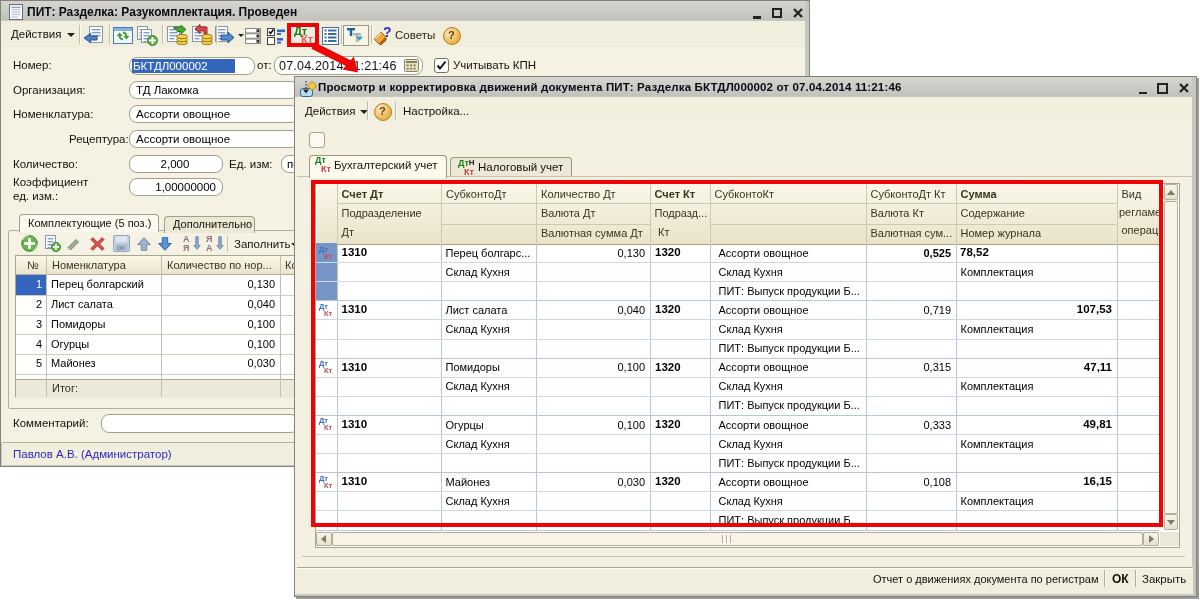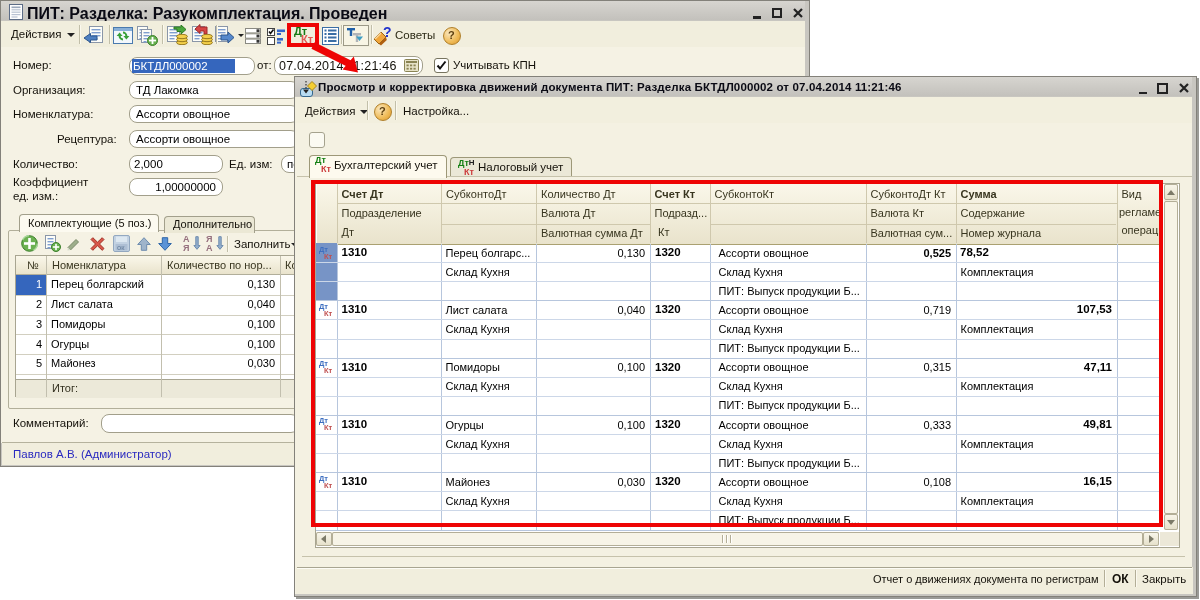--- a/index.html
+++ b/index.html
@@ -6,21 +6,21 @@
   font-family:"Liberation Sans",sans-serif;}
 .a{position:absolute;}
 .lbl{position:absolute;font-size:11.5px;color:#14110a;white-space:nowrap;}
 .fld{position:absolute;background:#fff;border:1px solid #a29f8b;border-radius:8px;
   font-size:11.5px;color:#000;white-space:nowrap;overflow:hidden;box-sizing:border-box;}
 .sep1{position:absolute;width:1px;background:#c2bfa9;box-shadow:1px 0 0 #fbf9ef;}
 .vl{position:absolute;width:1px;}
 .hl{position:absolute;height:1px;}
 .win{position:absolute;background:#c8c6c0;border:1px solid #83817a;}
 .tbar{position:absolute;background:linear-gradient(#d7d5d0,#c3c1bc);}
-.ttxt{position:absolute;font-size:16px;font-weight:bold;color:#0a0a14;white-space:nowrap;}
+.ttxt{position:absolute;font-size:12px;font-weight:bold;color:#0a0a14;white-space:nowrap;}
 .crm{position:absolute;background:#f5f2e4;}
 .tlb{position:absolute;background:#f1eedd;border-bottom:1px solid #b5b29d;}
 .ico{position:absolute;}
 .hdrc{position:absolute;background:linear-gradient(#faf7ea,#e9e3cc);box-sizing:border-box;}
 .hct{position:absolute;font-size:11px;color:#38351f;white-space:nowrap;}
 .dtx{position:absolute;font-size:11px;color:#000;white-space:nowrap;}
 .num{font-weight:bold;font-size:11.5px;}
 .sbbtn{position:absolute;background:linear-gradient(#f8f5e9,#e6e1cb);border:1px solid #b3ae97;box-sizing:border-box;border-radius:2px;}
 .tri{position:absolute;width:0;height:0;}
 </style></head>
@@ -219,24 +219,24 @@
   <div class="a" style="left:433px;top:57px;width:13px;height:13px;background:#fff;border:1px solid #77745f;border-radius:3px;"></div>
   <svg class="ico" style="left:435px;top:59px;" width="11" height="11" viewBox="0 0 11 11">
         <path d="M1.5 5.5 L4 8.5 L9.5 1.5" stroke="#111" stroke-width="2" fill="none"></path>
       </svg>
   <div class="lbl" style="left:452px;top:58px;">Учитывать КПН</div>
 
   <div class="lbl" style="left:12px;top:83px;">Организация:</div>
   <div class="fld" style="left:128px;top:80px;width:170px;height:18px;padding:2px 0 0 6px;">ТД Лакомка</div>
   <div class="lbl" style="left:12px;top:107px;">Номенклатура:</div>
   <div class="fld" style="left:128px;top:104px;width:170px;height:18px;padding:2px 0 0 6px;">Ассорти овощное</div>
-  <div class="lbl" style="left:12px;top:132px;padding-left:44px;">Рецептура:</div>
+  <div class="lbl" style="left:24px;top:132px;padding-left:44px;">Рецептура:</div>
   <div class="fld" style="left:128px;top:129px;width:170px;height:18px;padding:2px 0 0 6px;">Ассорти овощное</div>
   <div class="lbl" style="left:12px;top:157px;">Количество:</div>
-  <div class="fld" style="left:128px;top:154px;width:94px;height:18px;padding:2px 6px 0 4px;text-align:left;">2,000</div>
+  <div class="fld" style="left:128px;top:154px;width:94px;height:18px;padding:2px 6px 0 4px;text-align:center;">2,000</div>
   <div class="lbl" style="left:228px;top:157px;">Ед. изм:</div>
   <div class="fld" style="left:280px;top:154px;width:40px;height:18px;padding:2px 0 0 5px;">по</div>
   <div class="lbl" style="left:12px;top:175px;">Коэффициент</div>
   <div class="lbl" style="left:12px;top:189px;">ед. изм.:</div>
   <div class="fld" style="left:128px;top:177px;width:94px;height:18px;padding:2px 6px 0 0;text-align:right;">1,00000000</div>
 
   <div class="a" style="left:7px;top:229px;width:791px;height:177px;border:1px solid #b2af9a;border-radius:2px;background:#f5f2e4;"></div>
   <div class="a" style="left:163px;top:215px;width:89px;height:16px;background:#ebe8d5;border:1px solid #a29f8b;border-bottom:none;border-radius:4px 4px 0 0;"></div>
   <div class="lbl" style="left:172px;top:217px;font-size:11px;">Дополнительно</div>
   <div class="a" style="left:18px;top:213px;width:138px;height:17px;background:#fcfaf0;border:1px solid #a29f8b;border-bottom:none;border-radius:4px 4px 0 0;"></div>

